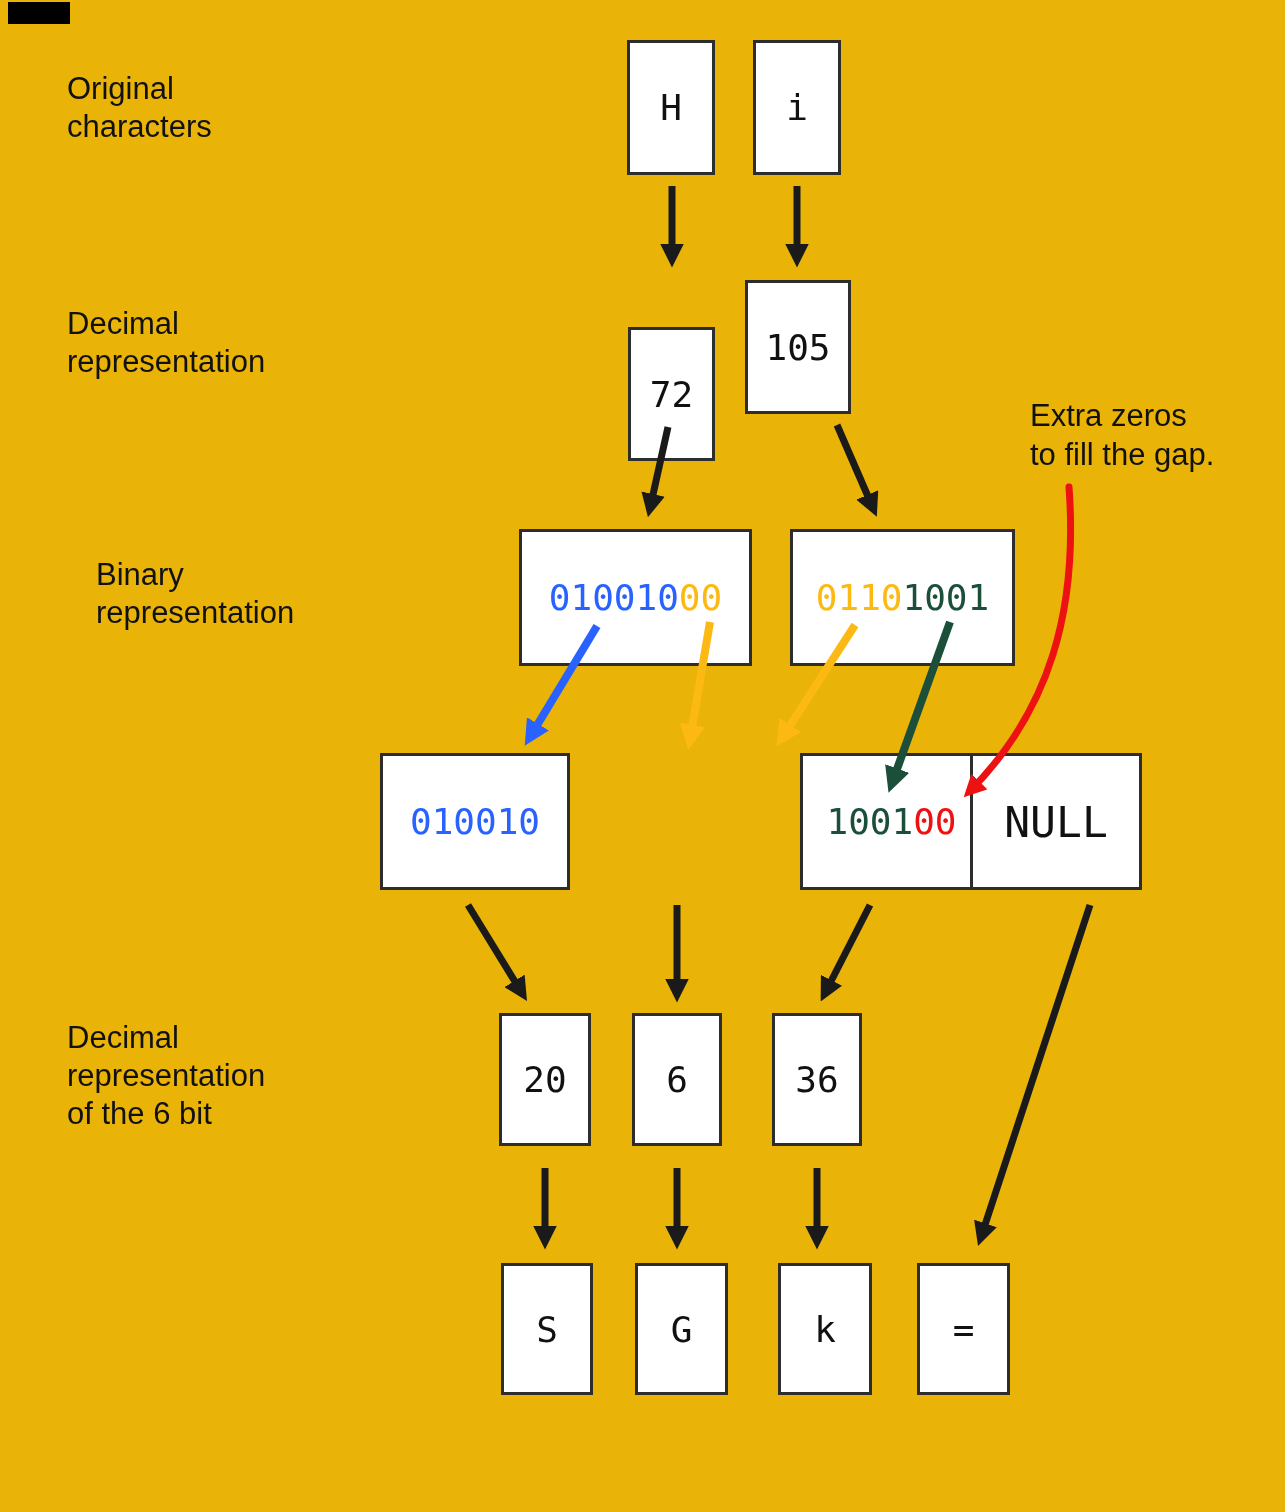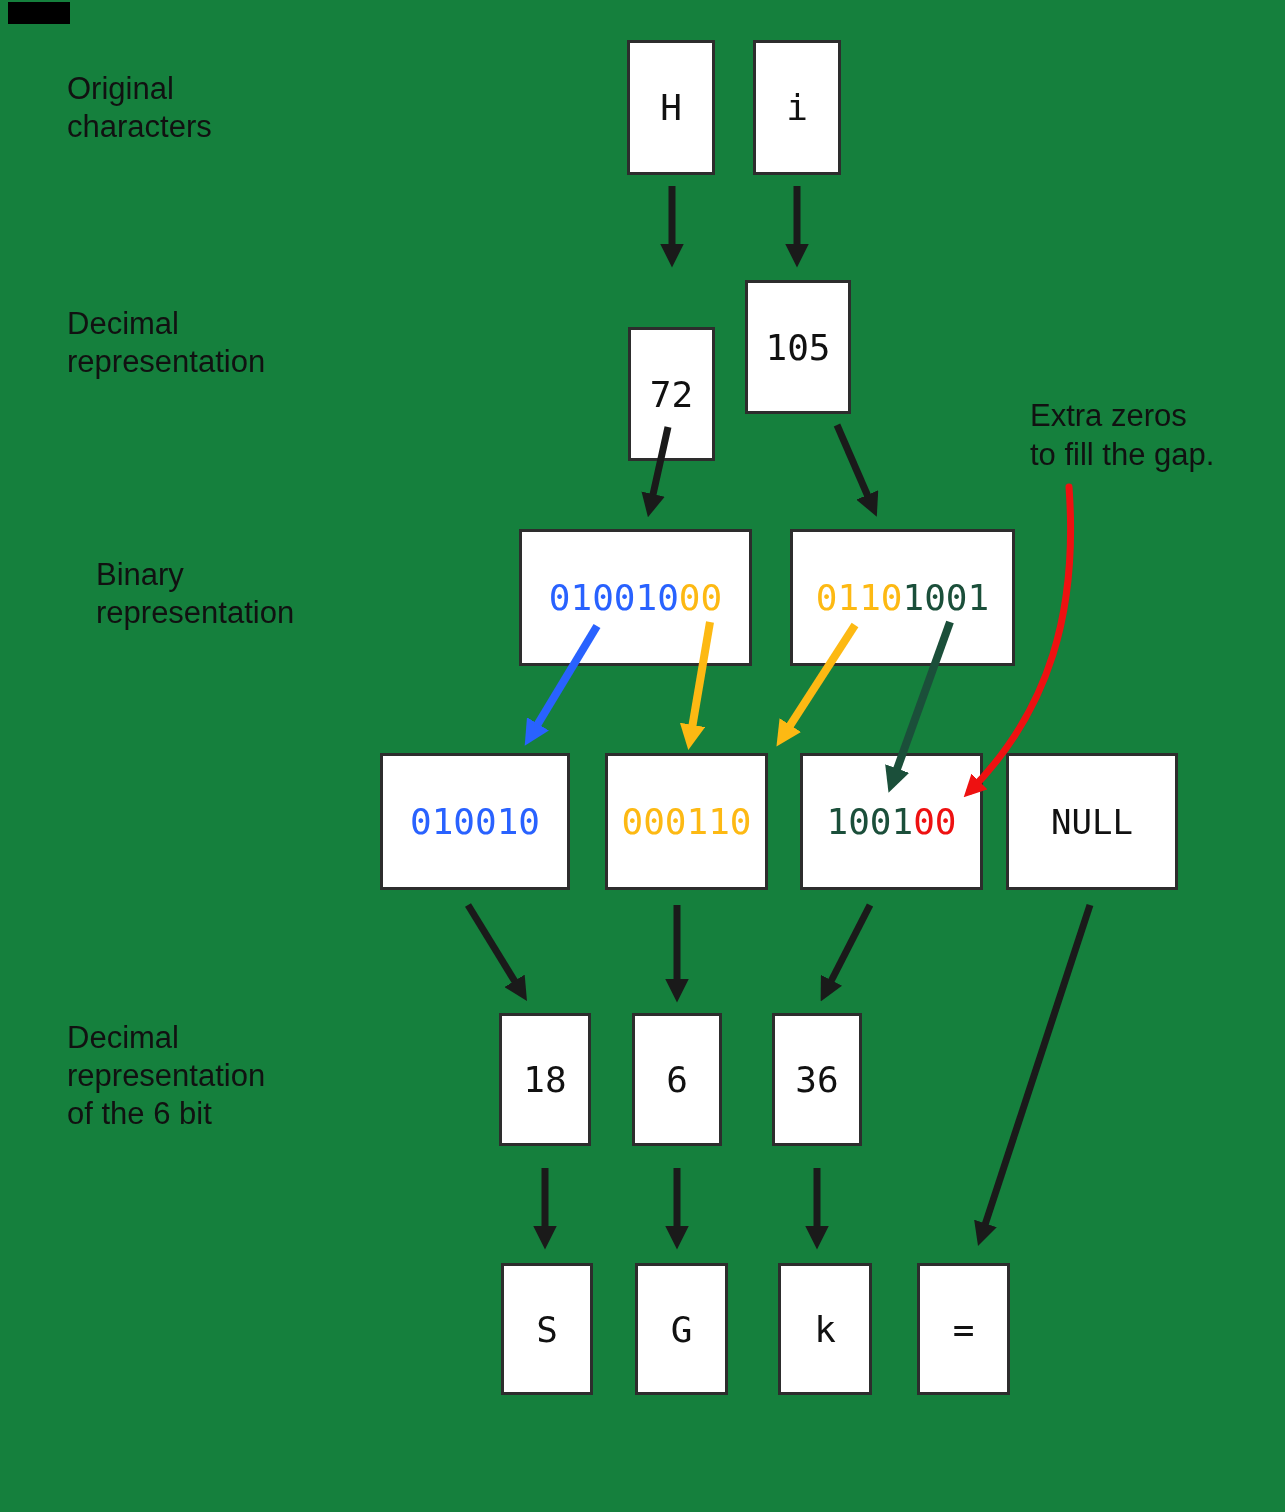--- a/index.html
+++ b/index.html
@@ -1,16 +1,16 @@
 <!DOCTYPE html>
 <html><head>
 <meta charset="utf-8">
 <style>
   html,body{margin:0;padding:0;background:#ffffff;}
-  .canvas{position:relative;width:1285px;height:1512px;background:#15803d;overflow:hidden;
+  .canvas{position:relative;width:1285px;height:1512px;background:#eab308;overflow:hidden;
           font-family:"Liberation Sans",sans-serif;color:#111;}
   .rowlabel{position:absolute;font-size:31px;line-height:38px;color:#111;white-space:nowrap;}
   .note{position:absolute;font-size:31px;line-height:39px;color:#111;white-space:nowrap;}
   .box{position:absolute;border:3px solid #2d2d2d;background:#fff;box-sizing:border-box;
        display:flex;align-items:center;justify-content:center;
        font-family:"DejaVu Sans Mono",monospace;font-size:36px;color:#111;letter-spacing:0;}
   .arrows{position:absolute;left:0;top:0;width:1285px;height:1512px;pointer-events:none;}
   .corner-mark{position:absolute;left:8px;top:2px;width:62px;height:22px;background:#000;}
 </style>
 </head>
@@ -62,33 +62,30 @@
       <span style="color: rgb(253, 185, 19);">00</span>
   </div>
   <div class="box" style="left:790px;top:529px;width:225px;height:137px;">
     <span style="color: rgb(253, 185, 19);">0110</span>
       <span style="color: rgb(27, 79, 58);">1001</span>
   </div>
 
   <div class="box" style="left:380px;top:753px;width:190px;height:137px;">
     <span style="color: rgb(41, 98, 255);">010010</span>
   </div>
-  <div class="box" style="left:605px;top:753px;width:163px;height:137px;">
-    <span style="color: rgb(253, 185, 19);">000110</span>
-  </div>
   <div class="box" style="left:800px;top:753px;width:183px;height:137px;">
     <span style="color: rgb(27, 79, 58);">1001</span>
       <span style="color: rgb(238, 17, 17);">00</span>
   </div>
-  <div class="box" style="left:1006px;top:753px;width:172px;height:137px;font-size:34px;">
+  <div class="box" style="left:970px;top:753px;width:172px;height:137px;font-size:43px;">
     <span style="color: rgb(17, 17, 17);">NULL</span>
   </div>
 
   <div class="box" style="left:499px;top:1013px;width:92px;height:133px;">
-    <span>18</span>
+    <span>20</span>
   </div>
   <div class="box" style="left:632px;top:1013px;width:90px;height:133px;">
     <span>6</span>
   </div>
   <div class="box" style="left:772px;top:1013px;width:90px;height:133px;">
     <span>36</span>
   </div>
 
   <div class="box" style="left:501px;top:1263px;width:92px;height:132px;">
     <span>S</span>

